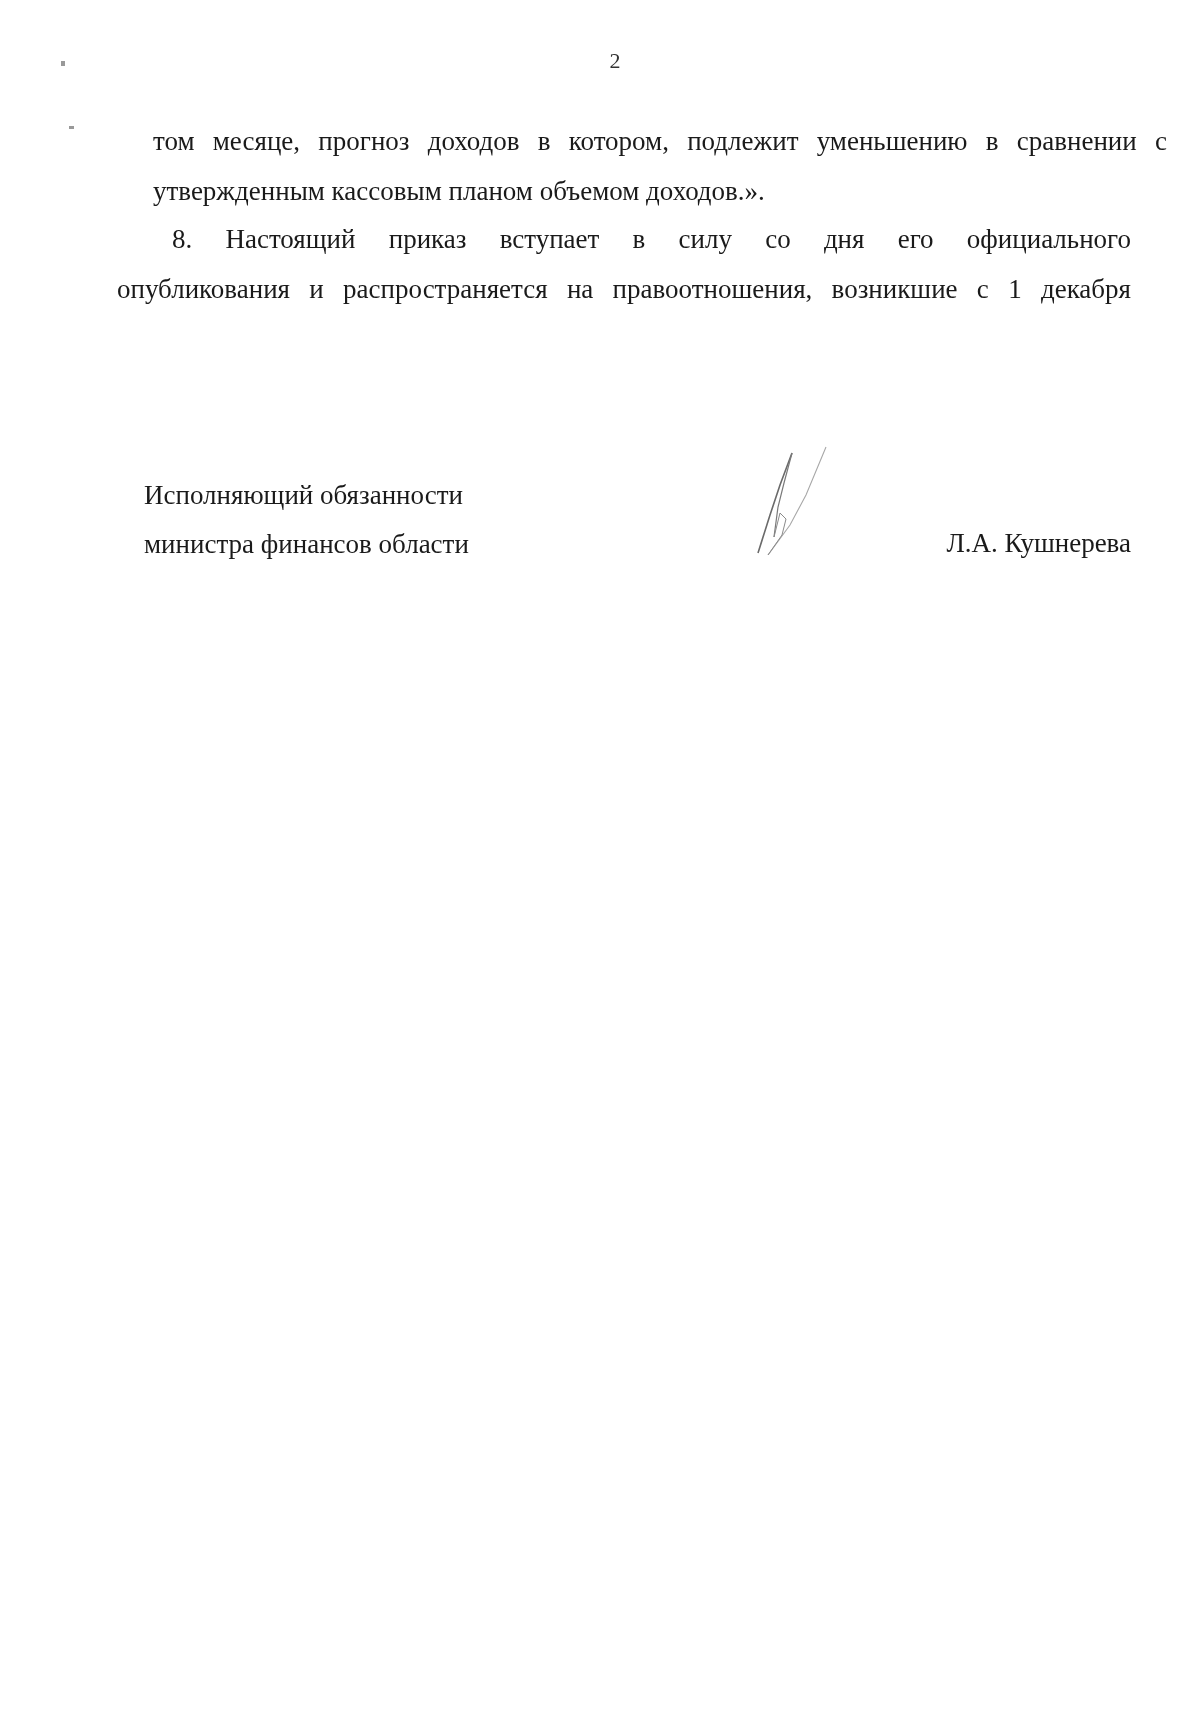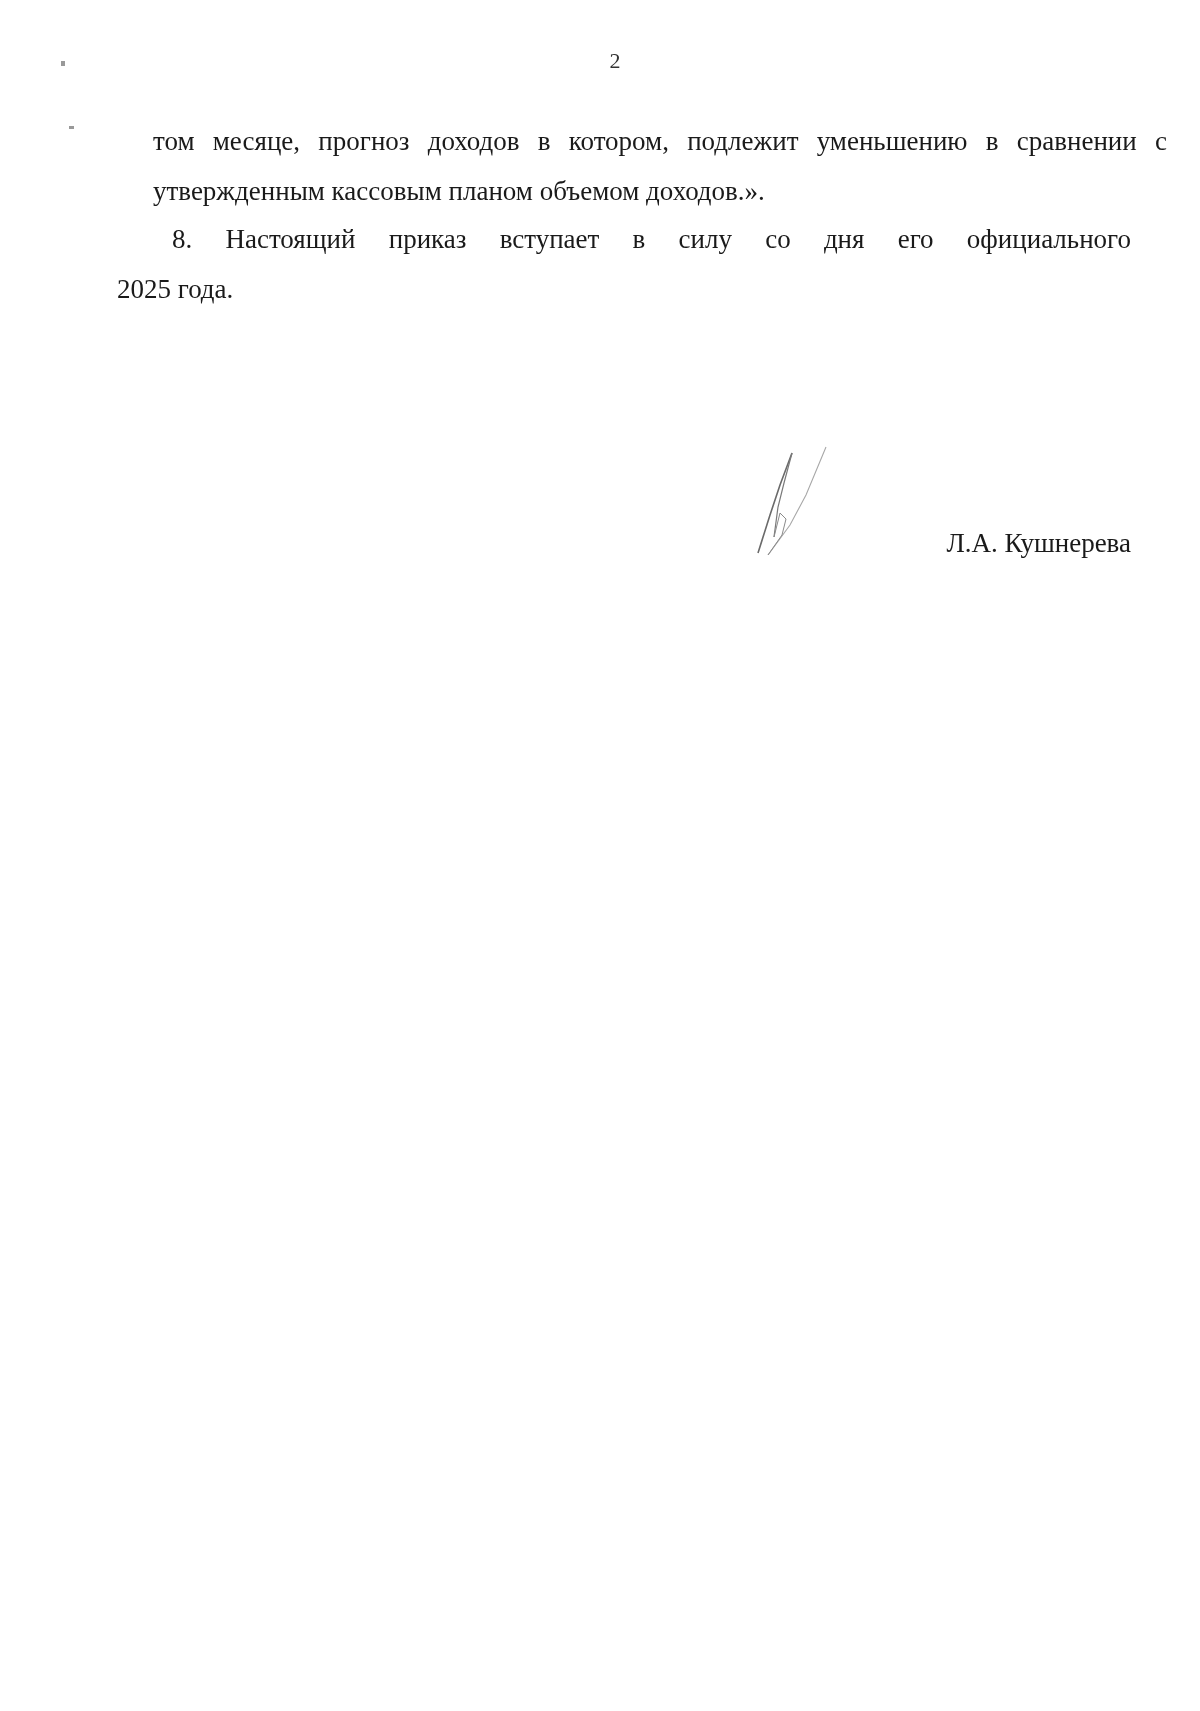--- a/index.html
+++ b/index.html
@@ -92,23 +92,27 @@
 
   <div class="page-number">2</div>
 
   <div class="body-text para1">
     <span class="line">том месяце, прогноз доходов в котором, подлежит уменьшению в сравнении с</span>
     <span class="line last">утвержденным кассовым планом объемом доходов.».</span>
   </div>
 
   <div class="body-text para2">
     <span class="line indent">8. Настоящий приказ вступает в силу со дня его официального</span>
-    <span class="line last">2025 года.</span>
+    <span class="line">опубликования и распространяется на правоотношения, возникшие с 1 декабря</span>
   </div>
 
+  <div class="sig-title">
+    <div>Исполняющий обязанности</div>
+    <div>министра финансов области</div>
+  </div>
 
   <svg class="signature" viewBox="0 0 100 110">
     <path d="M42 8 L30 40 L20 70 L8 108" stroke="#6a6a6a" stroke-width="1.6" fill="none"></path>
     <path d="M42 8 L34 38 L28 62 L24 92" stroke="#7a7a7a" stroke-width="1.2" fill="none"></path>
     <path d="M76 2 L56 50 L40 80 L18 110" stroke="#a8a8a8" stroke-width="1.1" fill="none"></path>
     <path d="M24 92 L30 68 L36 74 L32 90 L18 110" stroke="#8a8a8a" stroke-width="1" fill="none"></path>
   </svg>
 
   <div class="sig-name">Л.А. Кушнерева</div>
 

